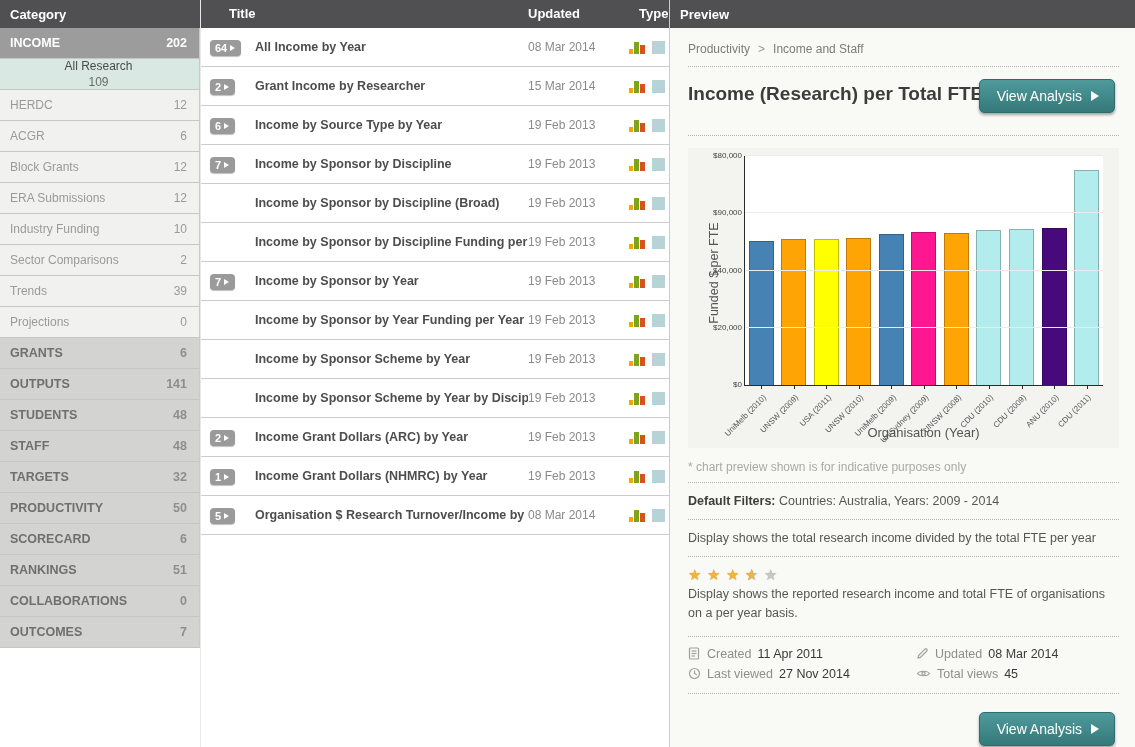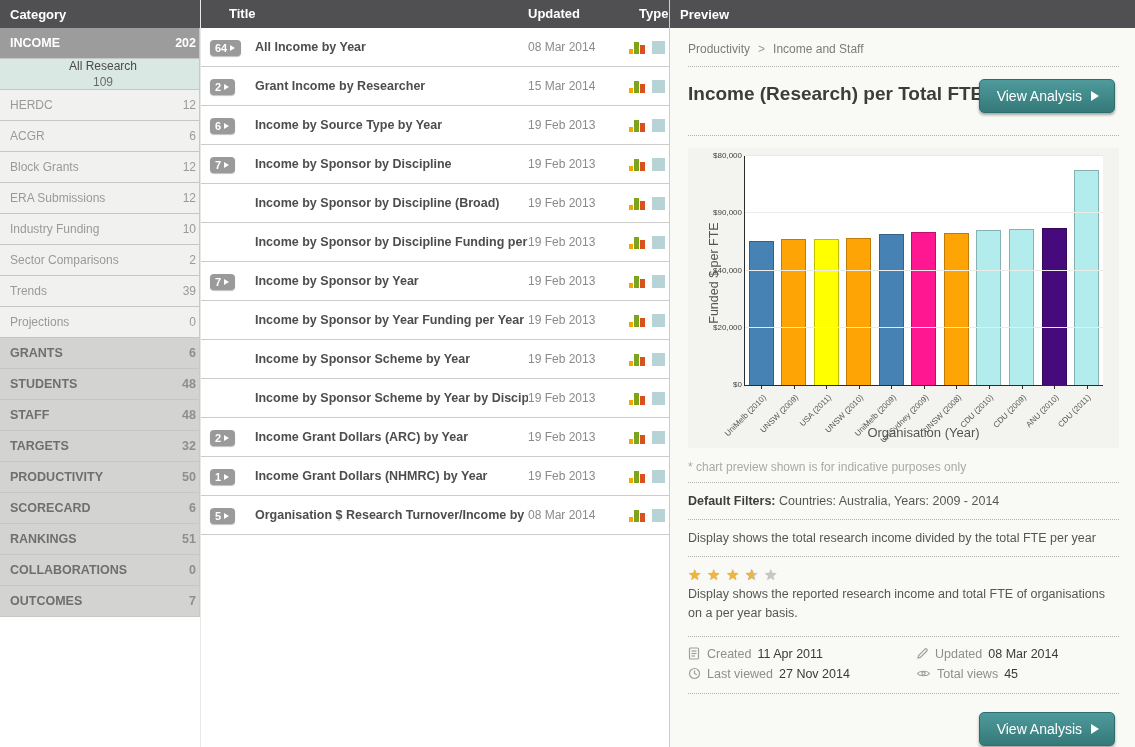--- a/index.html
+++ b/index.html
@@ -9,21 +9,21 @@
   
   .panel-header {
     height:28px; background:#505052; color:#fff; font-size:13px; font-weight:bold;
     display:flex; align-items:center; padding-left:10px; flex:none;
   }
 
   
   .sidebar { width:200px; flex:none; background:#fff; }
   .sb-list { list-style:none; border-right:1px solid #c9c9c7; }
   .sb-item { height:31px; display:flex; align-items:center; justify-content:space-between;
-    padding:0 3px 0 10px; border-bottom:1px solid #c6c6c4; cursor:pointer; }
+    padding:0 12px 0 10px; border-bottom:1px solid #c6c6c4; cursor:pointer; }
   .sb-group { background:#d3d3d1; color:#6f6f6f; font-weight:bold; font-size:12.5px; }
   .sb-group .sb-count { color:#8e8e8c; }
   .sb-group.active { background:#9c9c9c; color:#fff; }
   .sb-group.active .sb-count { color:#fff; }
   .sb-sub { background:#f1f1ef; color:#9a9a98; font-size:12px; }
   .sb-sub .sb-count { color:#9a9a98; }
   .sb-sub.selected { background:#d9e8e2; color:#4a4a4a;flex-direction:column; }
   .sb-sub.selected .sb-count { color:#6a6a6a;text-align:right; }
 
   
@@ -147,20 +147,24 @@
           <span class="sb-label">Trends</span>
           <span class="sb-count">39</span>
         </li>
         <li class="sb-item sb-sub">
           <span class="sb-label">Projections</span>
           <span class="sb-count">0</span>
         </li>
         <li class="sb-item sb-group">
           <span class="sb-label">GRANTS</span>
           <span class="sb-count">6</span>
+        </li>
+        <li class="sb-item sb-group">
+          <span class="sb-label">OUTPUTS</span>
+          <span class="sb-count">141</span>
         </li>
         <li class="sb-item sb-group">
           <span class="sb-label">STUDENTS</span>
           <span class="sb-count">48</span>
         </li>
         <li class="sb-item sb-group">
           <span class="sb-label">STAFF</span>
           <span class="sb-count">48</span>
         </li>
         <li class="sb-item sb-group">

